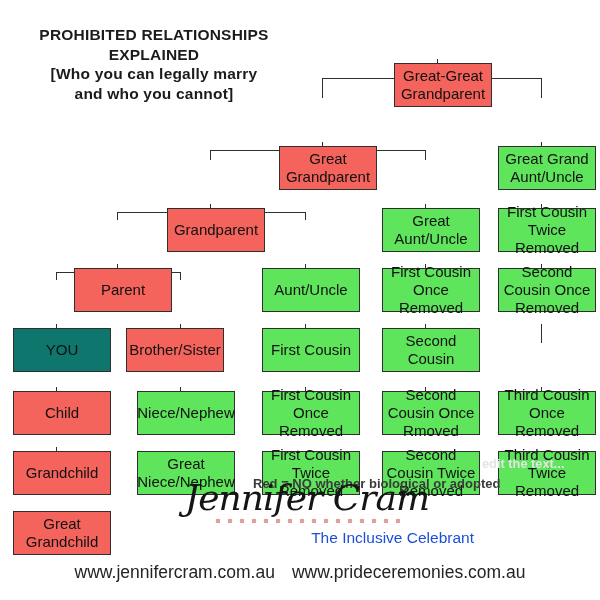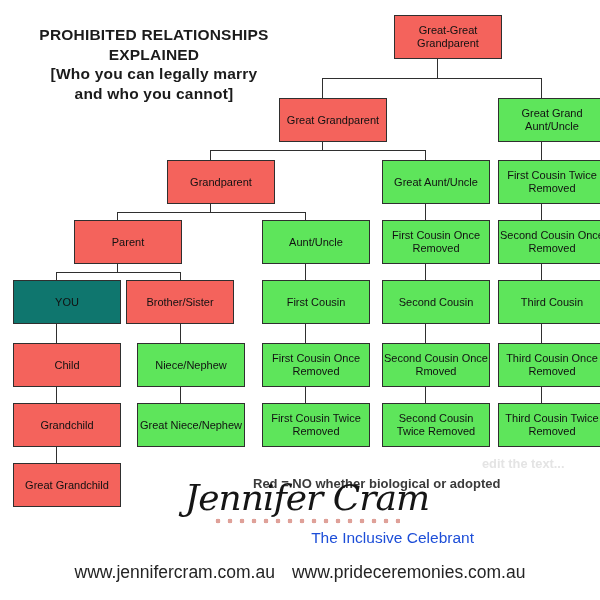--- a/index.html
+++ b/index.html
@@ -6,23 +6,23 @@
   .stage {
     position:relative; width:600px; height:600px; background:#ffffff;
     font-family:"Liberation Sans", sans-serif; overflow:hidden;
   }
   .title {
     position:absolute; left:8px; top:25px; width:292px;
     text-align:center; font-weight:bold; font-size:15.5px; line-height:19.5px;
     color:#1b1b1b; letter-spacing:0.2px;
   }
   .node {
-    position:absolute; width:108px; height:44px; box-sizing:border-box;
+    position:absolute; width:98px; height:44px; box-sizing:border-box;
     border:1px solid #2f2f2f; display:flex; align-items:center; justify-content:center;
-    text-align:center; font-size:11px; line-height:1.18; color:#111; padding:1px;
+    text-align:center; font-size:15px; line-height:1.18; color:#111; padding:1px;margin-top:48px;
   }
   .red    { background:#f4635c; }
   .green  { background:#5ee55b; }
   .yellow { background:#0f766e; }
   .cv, .ch { position:absolute; background:#2f2f2f; }
   .cv { width:1px; }
   .ch { height:1px; }
   .legend {
     position:absolute; left:253px; top:476px; font-weight:bold;
     font-size:13px; color:#3a3a3a; white-space:nowrap;text-align:right;
@@ -114,21 +114,20 @@
 
   <div class="node red" style="left:74px;top:220px">Parent</div>
   <div class="node green" style="left:262px;top:220px">Aunt/Uncle</div>
   <div class="node green" style="left:382px;top:220px">First Cousin Once Removed</div>
   <div class="node green" style="left:498px;top:220px">Second Cousin Once Removed</div>
 
   <div class="node yellow" style="left:13px;top:280px">YOU</div>
   <div class="node red" style="left:126px;top:280px">Brother/Sister</div>
   <div class="node green" style="left:262px;top:280px">First Cousin</div>
   <div class="node green" style="left:382px;top:280px">Second Cousin</div>
-  <div class="node green" style="left:498px;top:280px">Third Cousin</div>
 
   <div class="node red" style="left:13px;top:343px">Child</div>
   <div class="node green" style="left:137px;top:343px">Niece/Nephew</div>
   <div class="node green" style="left:262px;top:343px">First Cousin Once Removed</div>
   <div class="node green" style="left:382px;top:343px">Second Cousin Once Rmoved</div>
   <div class="node green" style="left:498px;top:343px">Third Cousin Once Removed</div>
 
   <div class="node red" style="left:13px;top:403px">Grandchild</div>
   <div class="node green" style="left:137px;top:403px">Great Niece/Nephew</div>
   <div class="node green" style="left:262px;top:403px">First Cousin Twice Removed</div>

